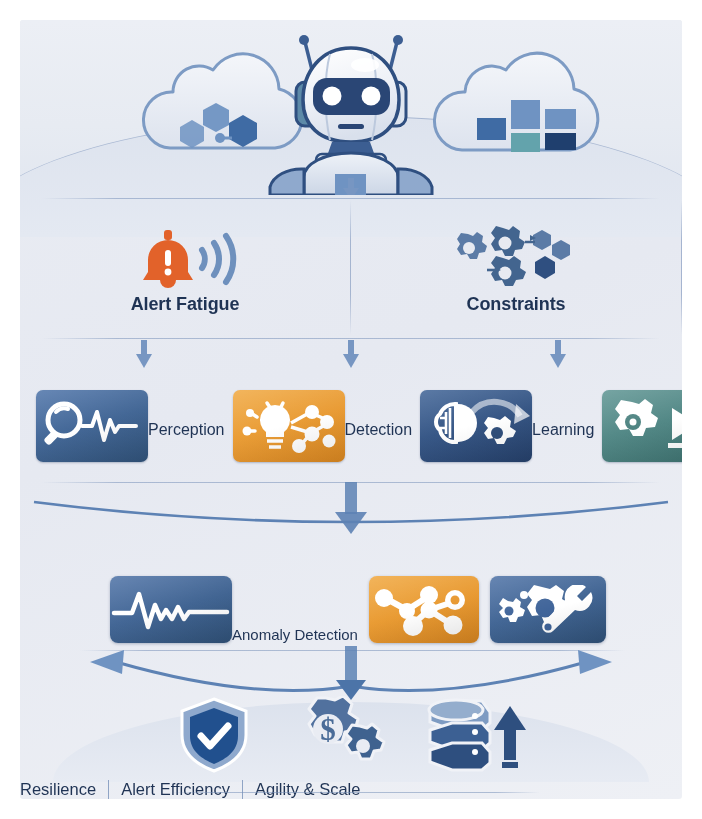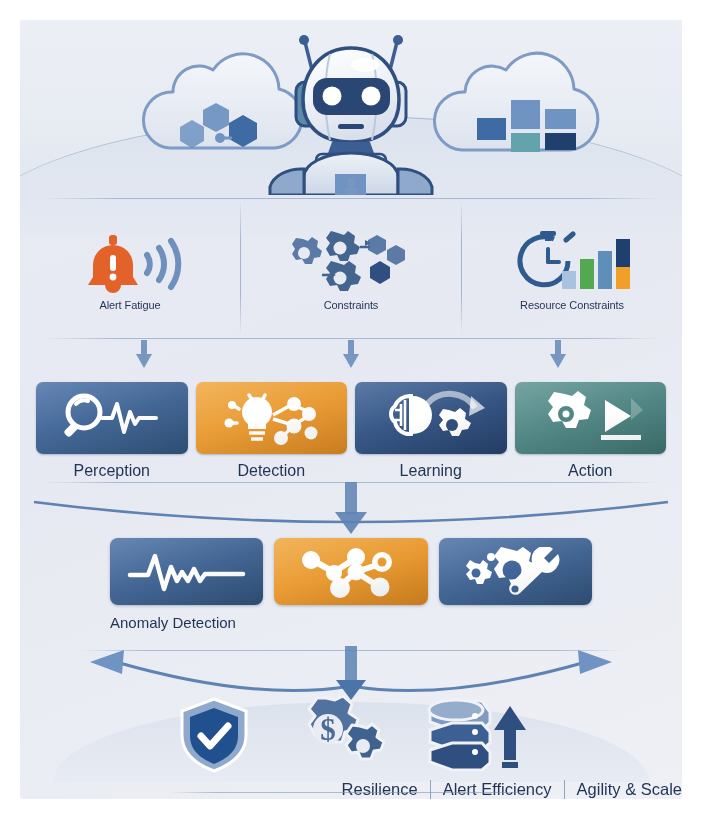--- a/index.html
+++ b/index.html
@@ -25,58 +25,58 @@
         border-radius:50%/100% 100% 0 0;
         background:linear-gradient(180deg,#dde3ee 0%,#e4e9f2 100%);
         border-top:1.5px solid rgba(124,148,188,.55);}
   .hero-svg{position:absolute;left:0;top:0;}
 
   
   .challenges{position:absolute;left:0;top:180px;width:662px;height:135px;
               display:flex;align-items:stretch;}
   .chal{flex:1;display:flex;flex-direction:column;align-items:center;
         justify-content:center;gap:6px;padding:10px 4px 4px;}
-  .chal-lab{font-size:11px;color:#1f3354;letter-spacing:-.1px;
-            font-weight:400;white-space:nowrap;}
+  .chal-lab{font-size:18px;color:#1f3354;letter-spacing:-.1px;
+            font-weight:700;white-space:nowrap;}
 
   
   .caps{position:absolute;left:16px;top:352px;width:630px;height:108px;
         display:flex;gap:8px;}
-  .cap{flex:1;display:flex;flex-direction:column;align-items:center;justify-content:flex-end;}
+  .cap{flex:1;display:flex;flex-direction:row;align-items:center;justify-content:flex-end;}
   .cap-tile{width:100%;height:72px;border-radius:7px;position:relative;
             overflow:hidden;box-shadow:0 1px 2px rgba(40,60,95,.30);
             display:flex;align-items:center;justify-content:center;}
   .cap-tile::after{content:"";position:absolute;inset:0;
             background:linear-gradient(165deg,rgba(255,255,255,.17) 0%,
             rgba(255,255,255,.03) 48%,rgba(0,0,0,.10) 100%);}
   .cap-lab{margin-top:8px;font-size:16px;color:#1f3354;font-weight:500;
            white-space:nowrap;}
 
   
   .uses{position:absolute;left:90px;top:518px;width:482px;height:105px;
         display:flex;gap:11px;}
-  .use{flex:1;display:flex;flex-direction:column;align-items:flex-start;}
+  .use{flex:1;display:flex;align-items:flex-end;}
   .use-tile{width:100%;height:67px;border-radius:8px;position:relative;
             overflow:hidden;box-shadow:0 1px 3px rgba(40,60,95,.32);
             display:flex;align-items:center;justify-content:center;}
   .use-tile::after{content:"";position:absolute;inset:0;
             background:linear-gradient(165deg,rgba(255,255,255,.16) 0%,
             rgba(255,255,255,.02) 50%,rgba(0,0,0,.12) 100%);}
   .use-lab{margin-top:9px;font-size:15px;color:#1f3354;font-weight:500;
            white-space:nowrap;}
 
   
   .outcomes{position:absolute;left:0;top:660px;width:662px;height:119px;}
   .out-hill{position:absolute;left:5%;top:22px;width:90%;height:80px;
             border-radius:50%/100% 100% 0 0;
             background:linear-gradient(180deg,#dce2ed 0%,#e7ebf3 100%);}
   .out-icons{position:absolute;left:0;top:8px;width:662px;height:86px;
              display:flex;align-items:flex-end;justify-content:center;gap:34px;}
   .out-labels{position:absolute;left:0;top:100px;width:662px;
-              display:flex;align-items:center;justify-content:flex-end;gap:12px;}
+              display:flex;align-items:center;justify-content:flex-start;gap:12px;}
   .out-lab{font-size:16.5px;color:#1f3354;font-weight:500;white-space:nowrap;}
   .out-sep{width:1px;height:19px;background:rgba(120,145,185,.8);}
 </style>
 </head>
 <body>
 
 <div class="canvas">
 
   <div class="hero">
     <div class="hill"></div>
@@ -201,40 +201,20 @@
             <path d="M46 44 h12"></path>
         </g>
         <polygon points="95,12 89,15 89,9" fill="#43658f"></polygon>
         <polygon points="60,44 54,47 54,41" fill="#43658f"></polygon>
       </svg>
       <span class="chal-lab">Constraints</span>
     </div>
 
     <div class="vdiv"></div>
 
-    <div class="chal">
-      <svg width="120" height="62" viewBox="0 0 120 62">
-        <g stroke="#2f5a8e" stroke-width="5" fill="none">
-          <path d="M56 30 a24 24 0 1 1 -14 -22"></path>
-        </g>
-        <rect x="28" y="0" width="16" height="5" rx="2" fill="#2f5a8e"></rect>
-        <rect x="33" y="4" width="6" height="6" fill="#2f5a8e"></rect>
-        <path d="M54 9 l7 -6" stroke="#2f5a8e" stroke-width="5" stroke-linecap="round"></path>
-        <g stroke="#2f5a8e" stroke-width="4" stroke-linecap="round">
-          <path d="M36 31 v-13"></path>
-            <path d="M36 31 h11"></path>
-        </g>
-        <rect x="50" y="40" width="14" height="18" fill="#a9c2e0"></rect>
-        <rect x="68" y="28" width="14" height="30" fill="#54a851"></rect>
-        <rect x="86" y="20" width="14" height="38" fill="#5e8fb8"></rect>
-        <rect x="104" y="8" width="14" height="28" fill="#1f3f6e"></rect>
-        <rect x="104" y="36" width="14" height="22" fill="#f0a028"></rect>
-      </svg>
-      <span class="chal-lab">Resource Constraints</span>
-    </div>
   </div>
 
   <div class="hrule" style="left:22px;top:318px;width:618px;"></div>
   <svg style="position:absolute;left:0;top:320px" width="662" height="32">
     <g fill="#7796c2">
       <rect x="121" y="0" width="6" height="16"></rect>
         <polygon points="116,14 132,14 124,28"></polygon>
       <rect x="328" y="0" width="6" height="16"></rect>
         <polygon points="323,14 339,14 331,28"></polygon>
       <rect x="535" y="0" width="6" height="16"></rect>

